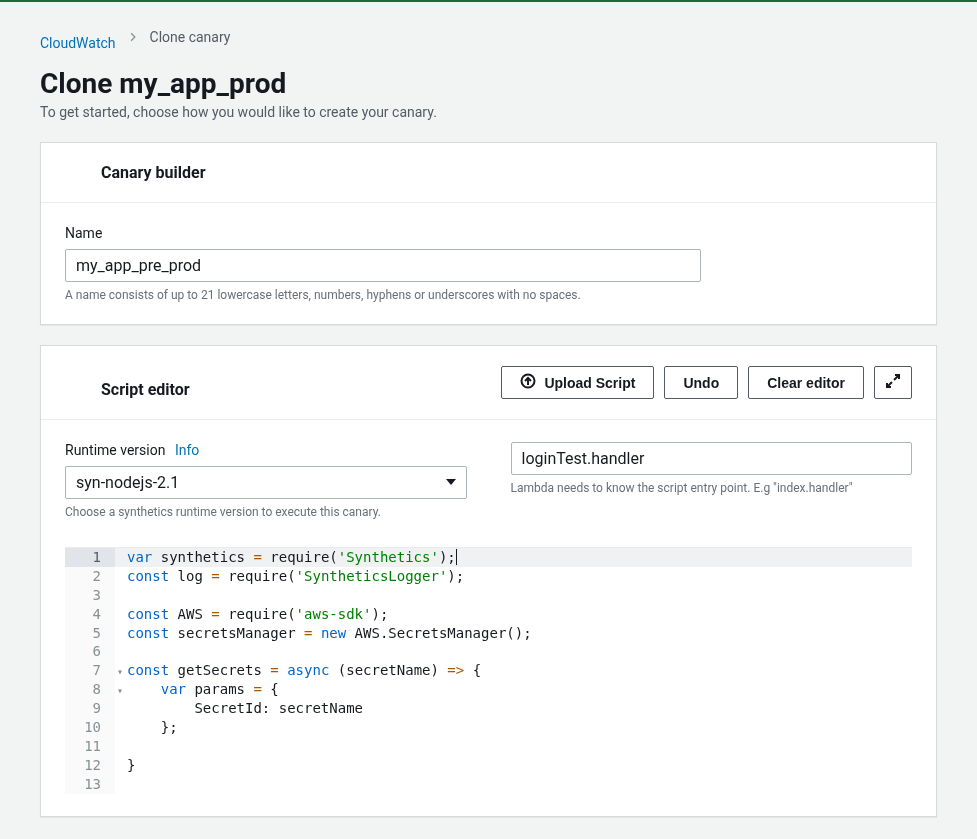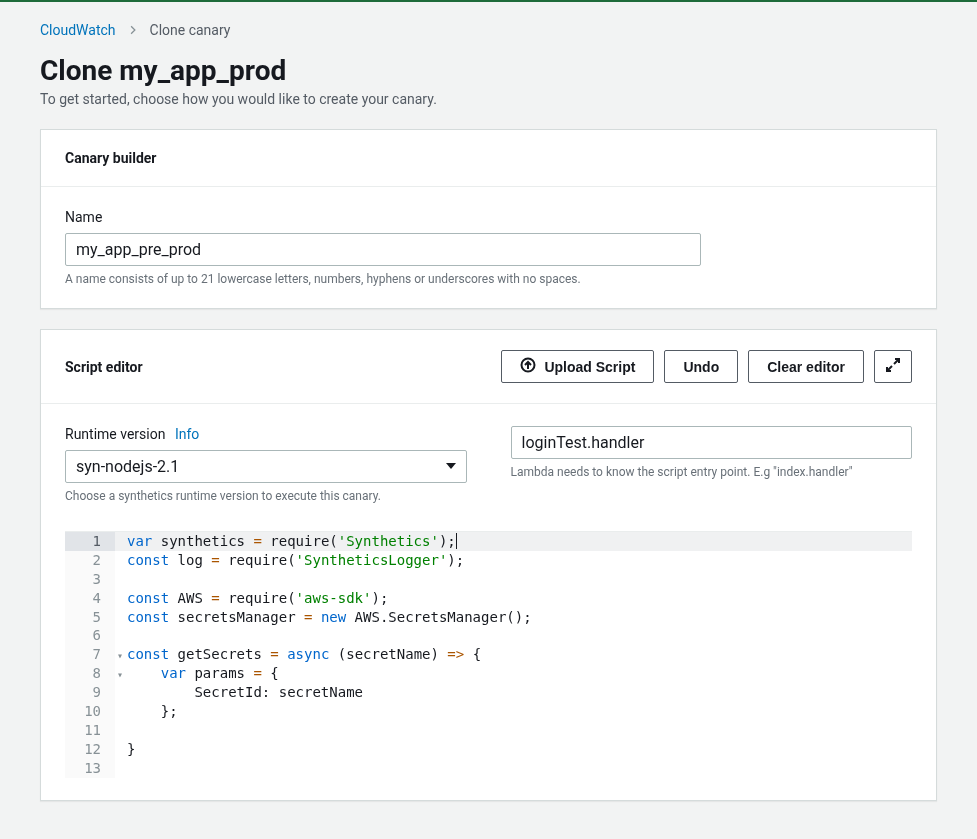--- a/index.html
+++ b/index.html
@@ -13,21 +13,21 @@
 .container {
   padding: 20px 40px;
 }
 .breadcrumb {
   display: flex;
   align-items: center;
   gap: 12px;
   font-size: 14px;
   margin-bottom: 16px;
 }
-.breadcrumb-link { color: #0073bb; text-decoration: none; cursor: pointer; }
+.breadcrumb-link { color: #0073bb; text-decoration: none; cursor: pointer; margin-top: 13px; }
 .breadcrumb-sep { color: #687078; }
 .breadcrumb-current { color: #545b64; }
 
 h1.page-title {
   font-size: 28px;
   font-weight: 700;
   color: #16191f;
   margin-bottom: 4px;
 }
 .page-subtitle {
@@ -41,26 +41,27 @@
   border: 1px solid #d5dbdb;
   margin-bottom: 20px;
   box-shadow: 0 1px 1px rgba(0,0,0,0.05);
 }
 .panel-header {
   padding: 20px 24px;
   border-bottom: 1px solid #eaeded;
 }
 .panel-header.with-actions {
   display: flex;
-  align-items: center;
+  align-items: flex-end;
   justify-content: space-between;
 }
 .panel-title {
-  font-size: 14px;
+  font-size: 16px;
   font-weight: 700;
+  margin-left: 36px;
 }
 .panel-body {
   padding: 22px 24px;
 }
 
 .field-label {
   font-size: 14px;
   color: #16191f;
   margin-bottom: 8px;
   display: block;

